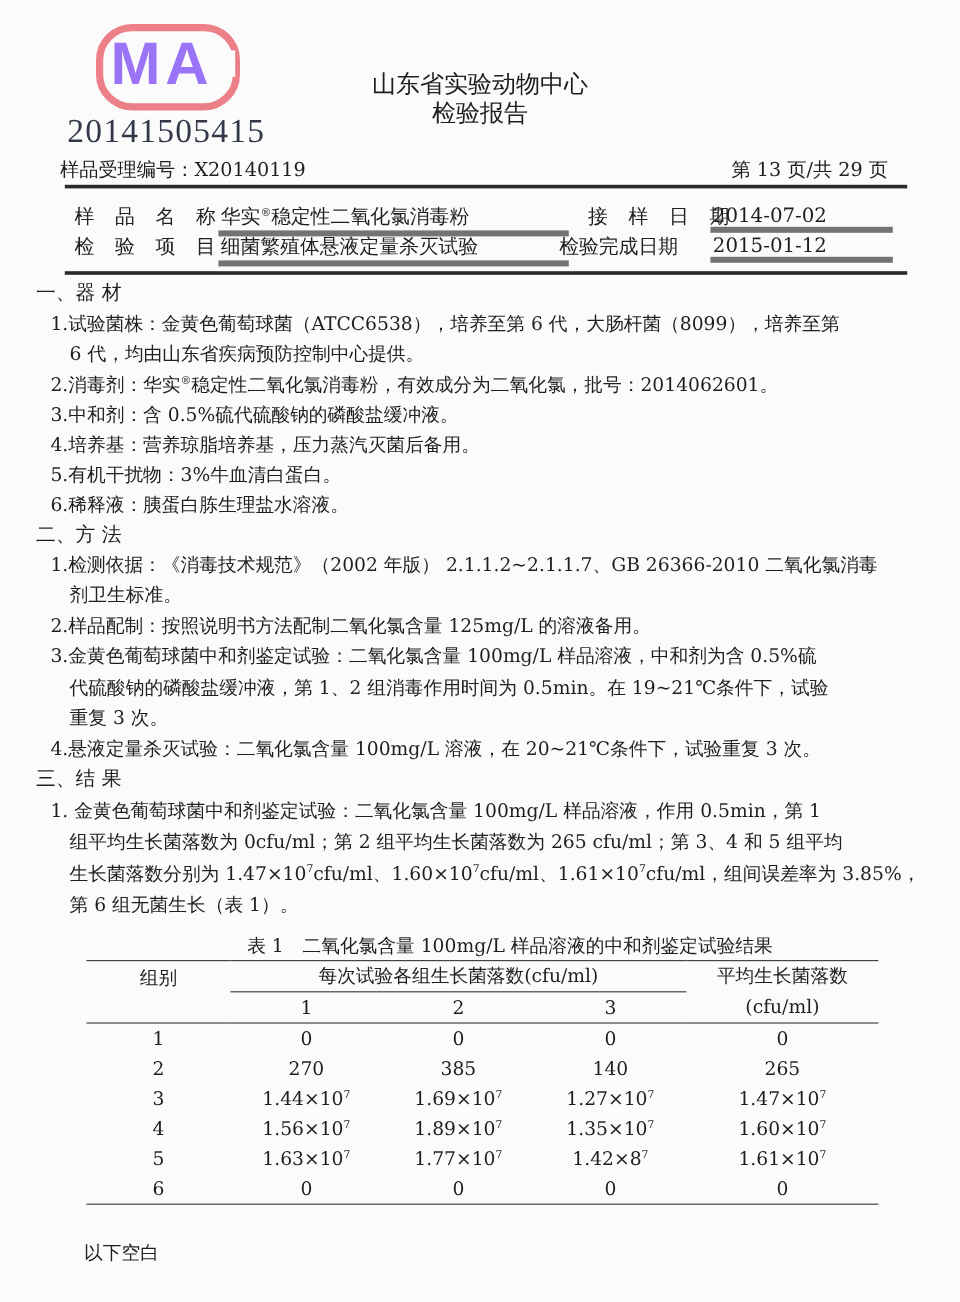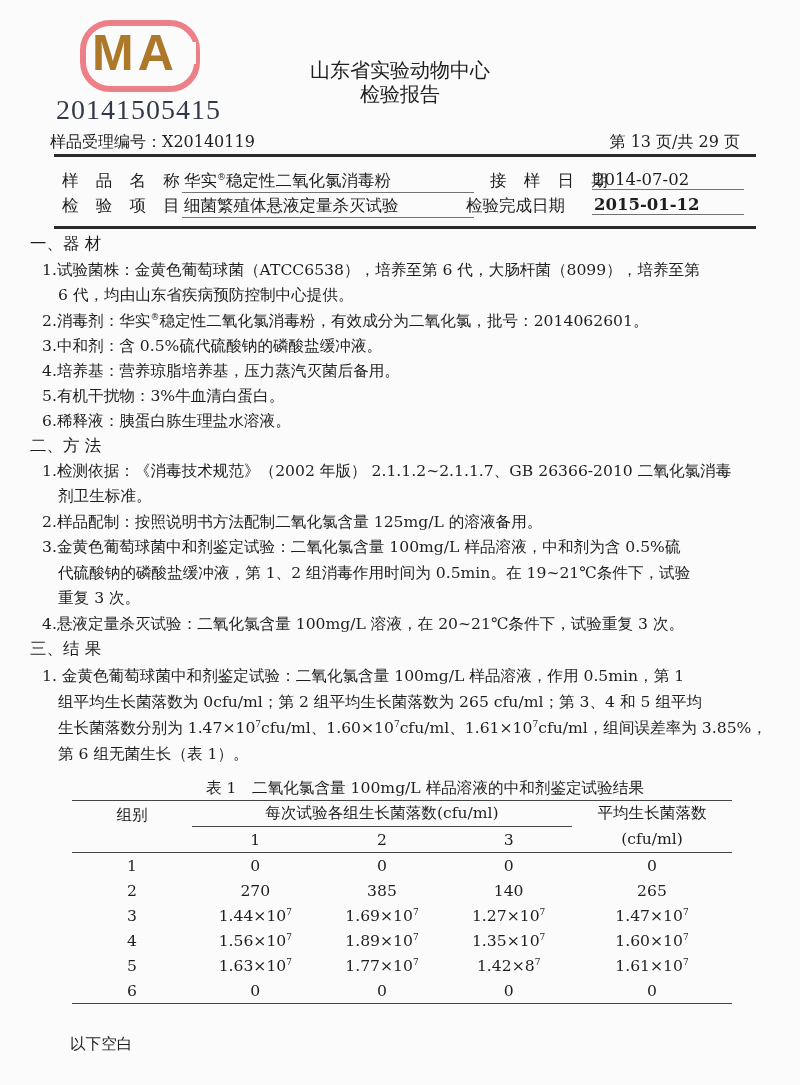--- a/index.html
+++ b/index.html
@@ -8,34 +8,34 @@
     font-family: "DejaVu Serif", "Liberation Serif", serif; color: #1e1e1e;
   }
   .stamp { position: absolute; left: 56px; top: 20px; width: 160px; height: 110px; color: #e0505a; }
   .stamp-ring {
     position: absolute; left: 24px; top: 0; width: 108px; height: 60px;
     border: 6px solid #e8606a; border-radius: 30px; opacity: 0.8;
   }
   .stamp-ring-gap { position: absolute; left: 118px; top: 22px; width: 22px; height: 22px; background: #fbfbfb; }
   .stamp-letters {
     position: absolute; left: 36px; top: 4px; font-family: "Liberation Sans", sans-serif;
-    font-weight: bold; font-size: 50px; letter-spacing: 4px; color: #a16207; opacity: 0.85;
+    font-weight: bold; font-size: 50px; letter-spacing: 4px; color: #8b5cf6; opacity: 0.85;
   }
   .stamp-code {
     position: absolute; left: 0; top: 74px; font-family: "Liberation Serif", serif;
     font-size: 28px; letter-spacing: 1px; color: #0f172a; opacity: 0.85;
   }
   .title { position: absolute; left: 0; right: 0; top: 58px; text-align: center; font-size: 20px; line-height: 24px; }
   .subtitle { position: absolute; left: 0; right: 0; top: 82px; text-align: center; font-size: 20px; line-height: 24px; }
   .acc-row { position: absolute; left: 50px; top: 132px; width: 704px; font-size: 16px; }
   .acc-row .right { position: absolute; right: 14px; top: 0; }
   .rule-thick { position: absolute; left: 54px; width: 702px; height: 3px; background: #2a2a2a; }
   .info { position: absolute; left: 62px; font-size: 16.5px; }
   .info .lbl { position: absolute; white-space: nowrap; letter-spacing: 0; }
-  .info .val { position: absolute; white-space: nowrap; border-bottom: 1px solid #737373; padding-left: 2px; }
+  .info .val { position: absolute; white-space: nowrap; border-bottom: 5px solid #737373; padding-left: 2px; }
   .section { position: absolute; left: 0; width: 800px; font-size: 16px; line-height: 24px; }
   .h { position: absolute; left: 30px; white-space: nowrap; font-size: 16.5px; }
   .p { position: absolute; left: 42px; width: 735px; white-space: nowrap; font-size: 15.6px; }
   .p.cont { left: 58px; }
   sup { font-size: 9px; vertical-align: 6px; line-height: 0; }
   .caption { position: absolute; left: 0; right: 0; top: 778px; text-align: center; font-size: 15.6px; padding-left: 50px; box-sizing: border-box; }
   table { position: absolute; left: 72px; top: 800px; width: 660px; border-collapse: collapse; font-size: 15.6px; }
   table td, table th { text-align: center; padding: 0; height: 25px; font-weight: normal; }
   .t-top { border-top: 1.5px solid #444; }
   .t-mid { border-bottom: 1.5px solid #444; }
@@ -65,21 +65,21 @@
 <div class="info" style="top:170px;">
   <span class="lbl" style="left:0;letter-spacing:6px;">样 品 名 称</span>
   <span class="val" style="left:120px;width:290px;"><span>华实</span><sup>®</sup><span>稳定性二氧化氯消毒粉</span></span>
   <span class="lbl" style="left:404px;letter-spacing:6px;margin-left:24px;">接 样 日 期</span>
   <span class="val" style="left:530px;width:150px;">2014-07-02</span>
 </div>
 <div class="info" style="top:195px;">
   <span class="lbl" style="left:0;letter-spacing:6px;">检 验 项 目</span>
   <span class="val" style="left:120px;width:290px;">细菌繁殖体悬液定量杀灭试验</span>
   <span class="lbl" style="left:404px;">检验完成日期</span>
-  <span class="val" style="left:530px;width:150px;font-weight:bold;">2015-01-12</span>
+  <span class="val" style="left:530px;width:150px;">2015-01-12</span>
 </div>
 <div class="rule-thick" style="top:226px;height:2.5px;"></div>
 
 <div class="section">
   <div class="h" style="top:232px;">一、器 材</div>
   <div class="p" style="top:258px;">1.试验菌株：金黄色葡萄球菌（ATCC6538），培养至第 6 代，大肠杆菌（8099），培养至第</div>
   <div class="p cont" style="top:283px;">6 代，均由山东省疾病预防控制中心提供。</div>
   <div class="p" style="top:309px;"><span>2.消毒剂：华实</span><sup>®</sup><span>稳定性二氧化氯消毒粉，有效成分为二氧化氯，批号：2014062601。</span></div>
   <div class="p" style="top:334px;">3.中和剂：含 0.5%硫代硫酸钠的磷酸盐缓冲液。</div>
   <div class="p" style="top:359px;">4.培养基：营养琼脂培养基，压力蒸汽灭菌后备用。</div>

